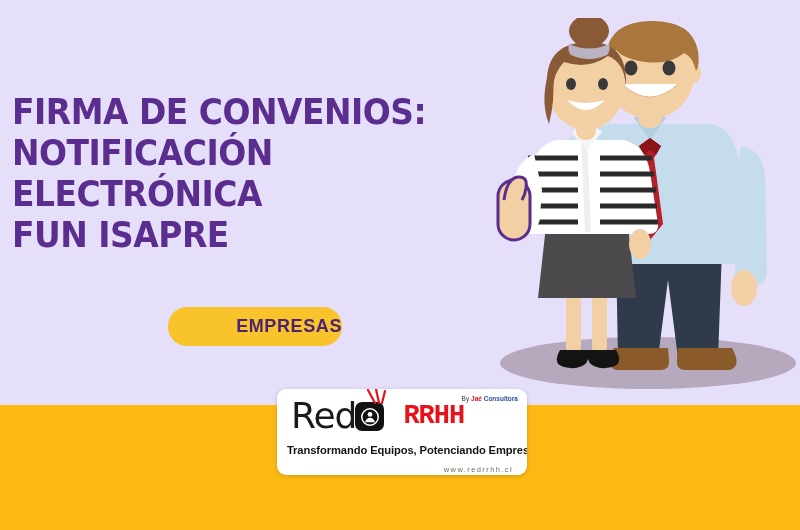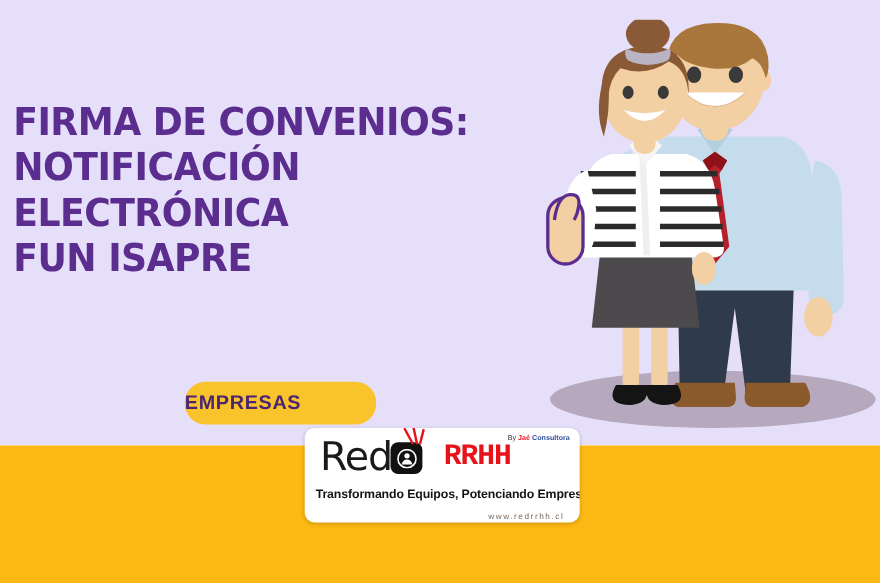--- a/index.html
+++ b/index.html
@@ -44,27 +44,26 @@
     white-space:nowrap;
   }
 
   
   .cta{
     position:absolute;
     left:168px;top:307px;
     width:174px;height:39px;
     background:#f8c32b;
     border-radius:19px;
-    display:flex;align-items:center;justify-content:flex-start;
+    display:flex;align-items:center;justify-content:flex-end;
     color:#4b2472;
     font-size:18px;
     font-weight:bold;
     letter-spacing:0.6px;
     font-family:"Liberation Sans", sans-serif;
-    margin-top:40px;
   }
 
   
   .logo-card{
     position:absolute;
     left:277px;top:389px;
     width:250px;height:86px;
     background:#ffffff;
     border-radius:9px;
     box-shadow:0 1px 4px rgba(0,0,0,0.18);

